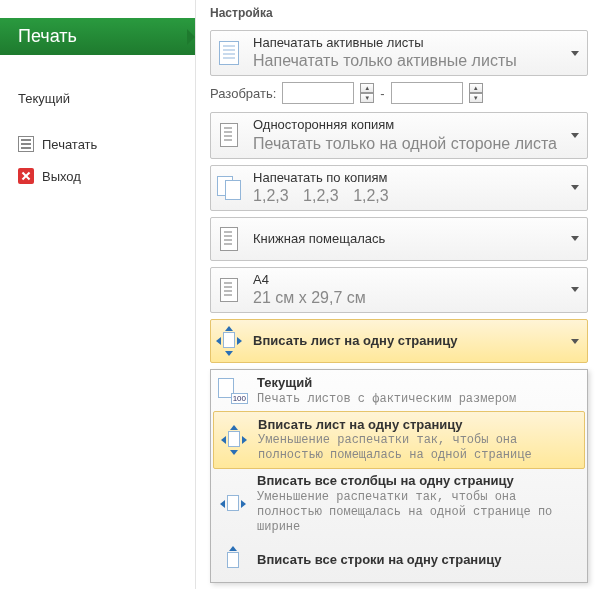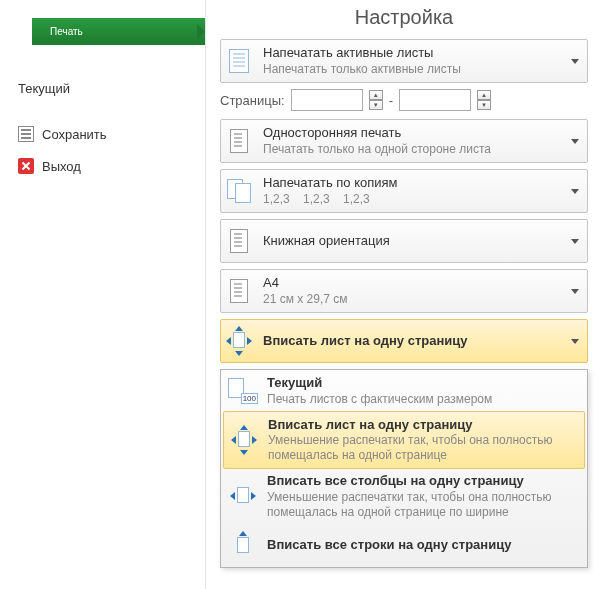--- a/index.html
+++ b/index.html
@@ -1,56 +1,56 @@
 <!DOCTYPE html>
 <html><head>
 <meta charset="utf-8">
 <style>
 * { margin: 0; padding: 0; box-sizing: border-box; }
 body { font-family: "Segoe UI", Tahoma, Arial, sans-serif; font-size: 13px; color: #333; background: #fff; width: 602px; height: 589px; overflow: hidden; }
 .container { display: flex; height: 100%; }
 .sidebar { width: 206px; background: #fff; border-right: 1px solid #e3e3e3; padding-top: 18px; }
 .sidebar-item { padding: 8px 18px; color: #333; cursor: pointer; display: flex; align-items: center; gap: 8px; }
-.sidebar-item.active { background: linear-gradient(#2a9a3f,#1e7a2e); color: #fff; position: relative; font-size: 10px; margin-left: 32px; }
+.sidebar-item.active { background: linear-gradient(#2a9a3f,#1e7a2e); color: #fff; position: relative; font-size: 18px; }
 .sidebar-item.active::after { content: ""; position: absolute; right: -8px; top: 50%; transform: translateY(-50%); border: 8px solid transparent; border-left-color: #1e7a2e; }
 .sidebar-sep { height: 14px; }
 .sb-icon { width: 16px; height: 16px; flex-shrink: 0; display: inline-block; }
 .sb-icon.options { background: #fff; border: 1px solid #888; position: relative; }
 .sb-icon.options::after { content: ""; position: absolute; top: 2px; left: 2px; right: 2px; height: 2px; background: #888; box-shadow: 0 4px 0 #888, 0 8px 0 #888; }
 .sb-icon.exit { background: #d33; border-radius: 2px; position: relative; }
 .sb-icon.exit::before, .sb-icon.exit::after { content: ""; position: absolute; top: 7px; left: 3px; width: 10px; height: 2px; background: #fff; }
 .sb-icon.exit::before { transform: rotate(45deg); }
 .sb-icon.exit::after { transform: rotate(-45deg); }
 
 .main { flex: 1; padding: 6px 14px 0 14px; }
-.main-title { font-size: 20px; font-weight: normal; color: #555; margin-bottom: 10px; text-align: center; }
+.main-title { font-size: 12px; font-weight: bold; color: #555; margin-bottom: 10px; }
 
 .opt-row { display: flex; align-items: stretch; border: 1px solid #c5c5c5; border-radius: 2px; margin-bottom: 6px; background: linear-gradient(#fdfdfd,#f2f2f2); min-height: 44px; }
 .opt-row.highlight { border-color: #e6c46b; background: linear-gradient(#fff4d6,#ffe89a); }
 .opt-icon { width: 36px; display: flex; align-items: center; justify-content: center; border-right: 1px solid transparent; }
 .opt-body { flex: 1; display: flex; flex-direction: column; justify-content: center; padding: 4px 6px; line-height: 1.25; min-width: 0; }
 .opt-body .t1 { color: #333; }
-.opt-body .t2 { color: #888; font-size: 12px; white-space: nowrap; overflow: hidden; text-overflow: ellipsis; }
+.opt-body .t2 { color: #888; font-size: 16px; white-space: nowrap; overflow: hidden; text-overflow: ellipsis; }
 .opt-body .t2 .seq { margin-right: 10px; }
 .opt-body .t2 .mg { display: inline-block; }
 .opt-row.highlight .t1 { font-weight: bold; }
 .opt-caret { width: 24px; display: flex; align-items: center; justify-content: center; }
 .caret { width: 0; height: 0; border-left: 4px solid transparent; border-right: 4px solid transparent; border-top: 5px solid #555; }
 
 .pages-row { display: flex; align-items: center; gap: 6px; margin: 6px 0 8px 0; color: #595959; }
 .pages-row input { width: 72px; height: 22px; border: 1px solid #aaa; text-align: center; font-size: 12px; }
 .spinner { display: flex; flex-direction: column; }
 .spinner div { width: 14px; height: 10px; border: 1px solid #999; background: linear-gradient(#fff,#e9e9e9); font-size: 7px; display: flex; align-items: center; justify-content: center; color: #555; cursor: pointer; }
 
 .dropdown-panel { border: 1px solid #b5b5b5; background: linear-gradient(#fdfdfd,#f0f0f0); box-shadow: 2px 2px 5px rgba(0,0,0,0.15); }
 .dd-item { display: flex; padding: 5px 6px; gap: 8px; cursor: pointer; align-items: center; }
 .dd-item .dd-icon { width: 32px; height: 32px; flex-shrink: 0; display: flex; align-items: center; justify-content: center; }
 .dd-item .dd-text { flex: 1; line-height: 1.25; }
 .dd-item .dd-text .t1 { font-weight: bold; color: #333; }
-.dd-item .dd-text .t2 { color: #888; font-size: 12px; }
+.dd-item .dd-text .t2 { color: #888; font-size: 12px; font-family: Liberation Mono, monospace; }
 .dd-item.sel { background: linear-gradient(#fff4d6,#ffe89a); border: 1px solid #e6c46b; border-radius: 2px; margin: -1px 2px; padding: 5px 4px; }
 
 
 .ico { width: 26px; height: 26px; position: relative; }
 .ico-sheet { border: 1px solid #93b6d9; background: #fff; width: 20px; height: 24px; }
 .ico-sheet::after { content:""; position:absolute; top:3px; left:3px; right:3px; height:2px; background:#c8daed; box-shadow:0 4px 0 #c8daed,0 8px 0 #c8daed,0 12px 0 #c8daed; }
 .ico-page { border: 1px solid #999; background: #fff; width: 18px; height: 24px; }
 .ico-page::before { content:""; position:absolute; top:3px; left:3px; right:5px; height:2px; background:#bbb; box-shadow:0 4px 0 #bbb,0 8px 0 #bbb,0 12px 0 #bbb; }
 .ico-copies { width: 24px; height: 24px; }
 .ico-copies::before, .ico-copies::after { content:""; position:absolute; width:14px; height:18px; border:1px solid #93b6d9; background:#fff; }
@@ -76,21 +76,21 @@
         <span>Печать</span>
       </div>
     <div class="sidebar-sep"></div>
     <div class="sidebar-sep"></div>
     <div class="sidebar-item">
         <span>Текущий</span>
       </div>
     <div class="sidebar-sep"></div>
     <div class="sidebar-item">
       <span class="sb-icon options"></span>
-      <span>Сохранить</span>
+      <span>Печатать</span>
     </div>
     <div class="sidebar-item">
       <span class="sb-icon exit"></span>
       <span>Выход</span>
     </div>
   </div>
 
   <div class="main">
     <div class="main-title">Настройка</div>
 
@@ -101,40 +101,40 @@
       <div class="opt-body">
         <div class="t1">Напечатать активные листы</div>
         <div class="t2">Напечатать только активные листы</div>
       </div>
       <div class="opt-caret">
           <div class="caret"></div>
         </div>
     </div>
 
     <div class="pages-row">
-      <span>Страницы:</span>
+      <span>Разобрать:</span>
       <input type="text" style="">
       <div class="spinner">
           <div>▴</div>
           <div>▾</div>
         </div>
       <span>-</span>
       <input type="text" style="">
       <div class="spinner">
           <div>▴</div>
           <div>▾</div>
         </div>
     </div>
 
     <div class="opt-row">
       <div class="opt-icon">
           <div class="ico ico-page"></div>
         </div>
       <div class="opt-body">
-        <div class="t1">Односторонняя печать</div>
+        <div class="t1">Односторонняя копиям</div>
         <div class="t2">Печатать только на одной стороне листа</div>
       </div>
       <div class="opt-caret">
           <div class="caret"></div>
         </div>
     </div>
 
     <div class="opt-row">
       <div class="opt-icon">
           <div class="ico ico-copies"></div>
@@ -150,21 +150,21 @@
       <div class="opt-caret">
           <div class="caret"></div>
         </div>
     </div>
 
     <div class="opt-row">
       <div class="opt-icon">
           <div class="ico ico-page"></div>
         </div>
       <div class="opt-body">
-        <div class="t1">Книжная ориентация</div>
+        <div class="t1">Книжная помещалась</div>
       </div>
       <div class="opt-caret">
           <div class="caret"></div>
         </div>
     </div>
 
     <div class="opt-row">
       <div class="opt-icon">
           <div class="ico ico-page"></div>
         </div>

